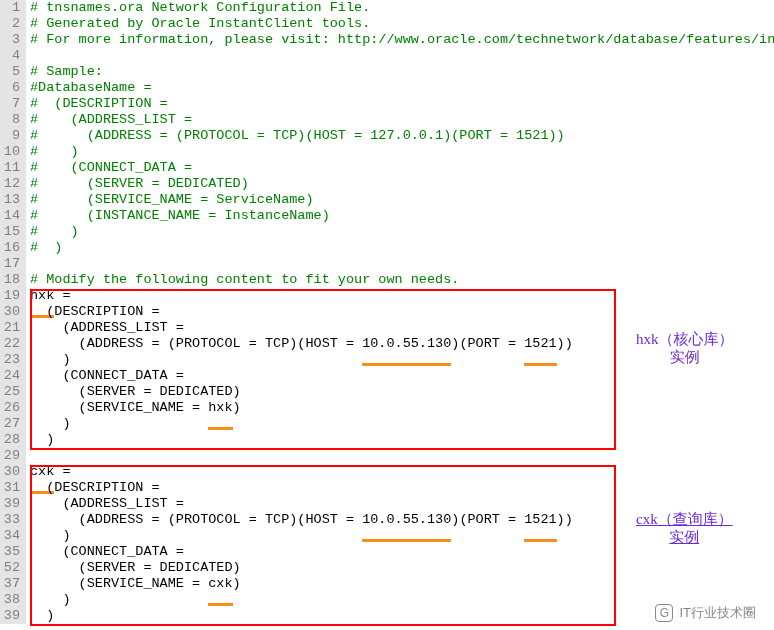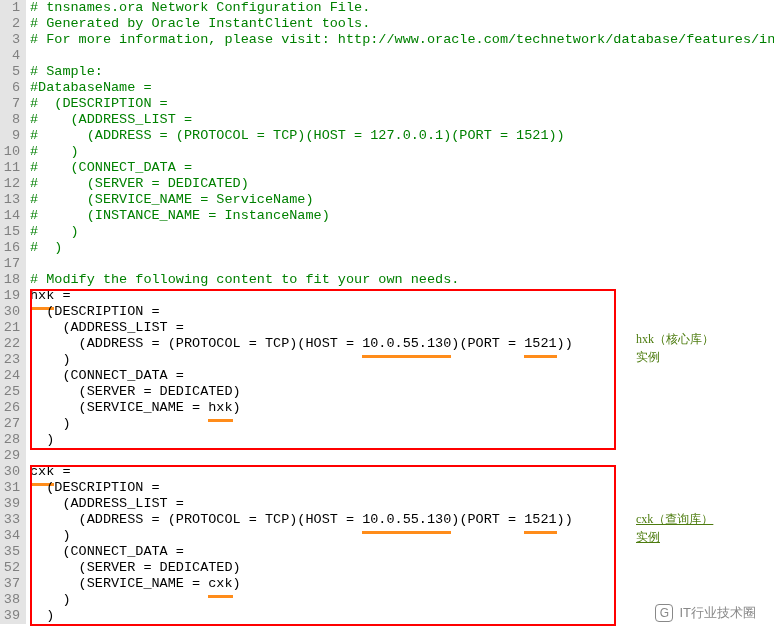--- a/index.html
+++ b/index.html
@@ -25,32 +25,33 @@
   .gutter div { height: 16px; line-height: 16px; }
   .code {
     flex: 1;
     padding-left: 4px;
     white-space: pre;
     color: #000;
     position: relative;
   }
   .code .line { height: 16px; line-height: 16px; }
   .c-comment { color: #008000; }
-  .hl { border-bottom: 3px solid #ff8c1a; padding-bottom: 4px; }
+  .hl { border-bottom: 3px solid #ff8c1a; padding-bottom: 12px; }
   .box {
     position: absolute;
     border: 2px solid #ff0000;
     pointer-events: none;
   }
   .annot {
     position: absolute;
-    color: #4d7c0f;
+    color: #6d28d9;
     font-family: SimSun, "Songti SC", serif;
-    font-size: 12px;
+    font-size: 15px;
     line-height: 18px;
+    text-align: center;
   }
   .watermark {
     position: absolute;
     right: 18px;
     bottom: 8px;
     color: #888;
     font-family: SimSun, "Microsoft YaHei", sans-serif;
     font-size: 13px;
     display: flex;
     align-items: center;

